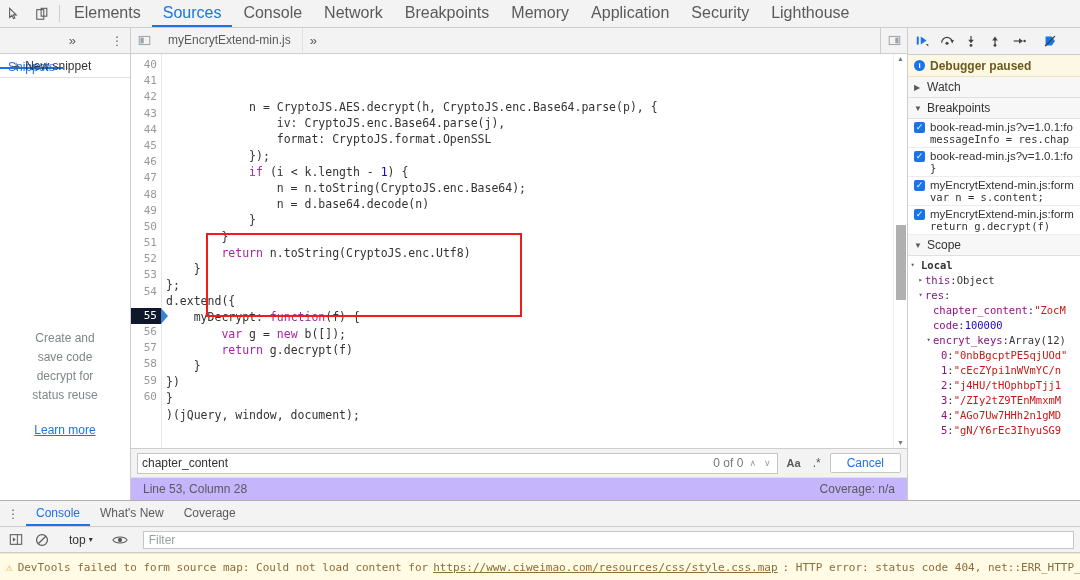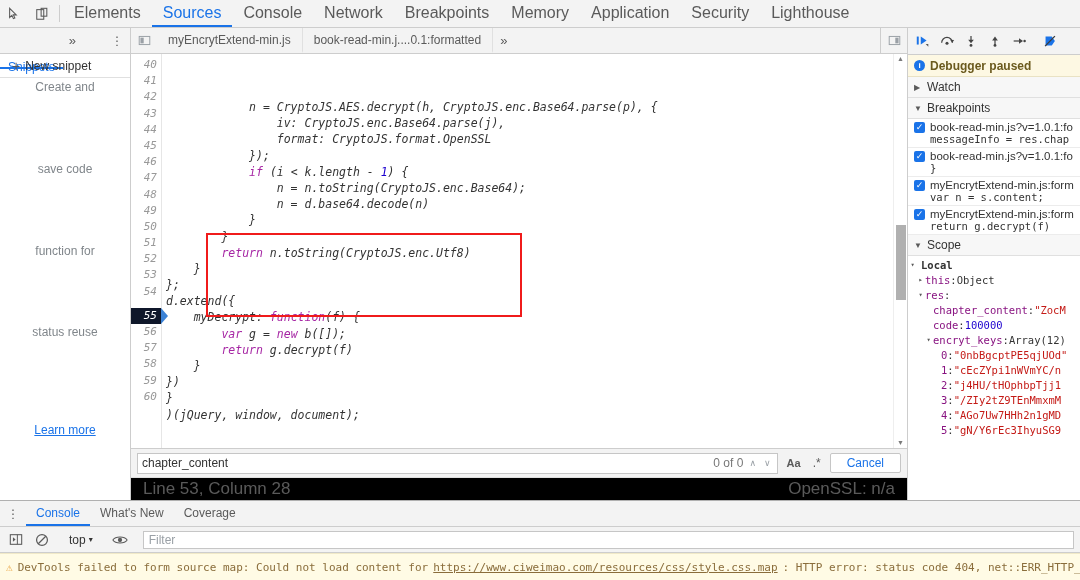--- a/index.html
+++ b/index.html
@@ -54,21 +54,21 @@
   .more-btn { display:flex; align-items:center; padding: 0 6px; color:#5a5a5a; font-size:13px; }
   .kebab { margin-left:auto; display:flex; align-items:center; padding:0 7px; color:#5a5a5a; letter-spacing:0; }
   .newsnippet {
     height: 24px; display: flex; align-items: center; gap: 5px;
     padding-left: 12px; font-size: 12px; color: #333;
     border-bottom: 1px solid #e0e0e0;
   }
   .newsnippet .plus { font-size: 14px; color: #5a5a5a; line-height: 1; }
   .emptystate {
     flex: 1; display: flex; flex-direction: column;
-    align-items: center; justify-content: space-between;
+    align-items: center; justify-content: flex-end;
     color: #80868b; font-size: 12px; line-height: 19px; text-align: center;
     padding-bottom: 60px;
   }
   .emptystate .learn { color: #1a73e8; text-decoration: underline; margin-top: 16px; }
 
   
   .editorcol { flex: 1; display: flex; flex-direction: column; min-width: 0; background:#fff; }
   .filetabs {
     height: 26px; min-height: 26px; display: flex; align-items: stretch;
     background: #f3f3f3; border-bottom: 1px solid #cdcdcd;
@@ -78,21 +78,21 @@
     display: flex; align-items: center; gap: 5px; padding: 0 11px;
     font-size: 12px; color: #5a5a5a; white-space: nowrap;
     border-bottom: 2px solid transparent; border-right: 1px solid #e0e0e0;
   }
   .filetab.active { color: #1a73e8; background: #fff; border-bottom-color: #1a73e8; }
   .filetab .x { font-size: 11px; color: #5a5a5a; font-weight: bold; }
   .filetabs .chev { display:flex; align-items:center; padding:0 7px; color:#5a5a5a; font-size:13px; }
   .filetabs .rightbox { margin-left:auto; display:flex; align-items:center; border-left:1px solid #cdcdcd; }
 
   
-  .codearea { flex: 1; display: flex; position: relative; min-height: 0; overflow: hidden; background:#fff;font-style:italic; }
+  .codearea { flex: 1; display: flex; position: relative; min-height: 0; overflow: hidden; background:#fff; }
   .gutter {
     width: 31px; min-width: 31px; background: #fff; border-right: 1px solid #e6e6e6;
     font-family: "DejaVu Sans Mono", monospace; font-size: 11px; color: #999;
     text-align: right; padding-top: 3px; position: relative;
   }
   .gutter .ln { height: 16.2px; line-height: 16.2px; padding-right: 4px; }
   .gutter .ln.paused {
     background: #0f172a; color: #fff; position: relative; margin-top: 8px;
   }
   .gutter .ln.paused::after {
@@ -136,22 +136,22 @@
   .searchinput .cnt { font-size: 12px; color: #777; }
   .searchinput .updn { color: #9aa0a6; font-size: 9px; padding: 0 2px; }
   .sbtn { font-size: 11px; color: #5a5a5a; padding: 0 3px; font-weight: bold; }
   .sbtn.regex { font-weight: normal; font-size: 12px; }
   .cancelbtn {
     background: #fff; border: 1px solid #c6c6c6; border-radius: 2px;
     color: #1a73e8; font-size: 12px; padding: 2px 16px;
   }
   .statusbar {
     height: 23px; min-height: 23px; display: flex; align-items: center;
-    background: #000000; border-top: 1px solid #e0e0e0;
-    padding: 0 12px; font-size: 17px; color: #5a5a5a;
+    background: #c4b5fd; border-top: 1px solid #e0e0e0;
+    padding: 0 12px; font-size: 12px; color: #5a5a5a;
   }
   .statusbar .right { margin-left: auto; }
 
   
   .sidebar {
     width: 173px; min-width: 173px; display: flex; flex-direction: column;
     background: #fff; border-left: 1px solid #cdcdcd; overflow: hidden;
   }
   .dbgtoolbar {
     height: 27px; min-height: 27px; display: flex; align-items: center;
@@ -263,36 +263,35 @@
         <div class="more-btn">»</div>
         <div class="kebab">⋮</div>
       </div>
       <div class="newsnippet">
         <span class="plus">+</span>
         <span>New snippet</span>
       </div>
       <div class="emptystate">
         <div>Create and</div>
         <div>save code</div>
-        <div>function for</div>
+        <div>decrypt for</div>
         <div>status reuse</div>
         <a class="learn" href="#">Learn more</a>
       </div>
     </div>
 
     <div class="editorcol">
       <div class="filetabs">
         <div class="navtoggle">
           <svg width="13" height="13" viewBox="0 0 16 16">
               <rect x="1.5" y="3" width="13" height="10" fill="none" stroke="#9aa0a6" stroke-width="1.2"></rect>
               <rect x="3" y="4.5" width="4" height="7" fill="#9aa0a6"></rect>
             </svg>
         </div>
         <div class="filetab">myEncrytExtend-min.js</div>
-        <div class="filetab">book-read-min.j....0.1:formatted</div>
         <div class="chev">»</div>
         <div class="rightbox">
           <div class="navtoggle">
             <svg width="13" height="13" viewBox="0 0 16 16">
                 <rect x="1.5" y="3" width="13" height="10" fill="none" stroke="#9aa0a6" stroke-width="1.2"></rect>
                 <rect x="9" y="4.5" width="4" height="7" fill="#9aa0a6"></rect>
               </svg>
           </div>
         </div>
       </div>
@@ -340,21 +339,21 @@
           <span class="updn">∧</span>
           <span class="updn">∨</span>
         </div>
         <span class="sbtn">Aa</span>
         <span class="sbtn regex">.*</span>
         <button class="cancelbtn">Cancel</button>
       </div>
 
       <div class="statusbar">
         <span>Line 53, Column 28</span>
-        <span class="right">OpenSSL: n/a</span>
+        <span class="right">Coverage: n/a</span>
       </div>
     </div>
 
     <div class="sidebar">
       <div class="dbgtoolbar">
         <div class="ti">
           <svg width="16" height="14" viewBox="0 0 18 14">
               <rect x="2" y="2" width="2.2" height="9" fill="#1a73e8"></rect>
               <path d="M6.5 2 L13 6.5 L6.5 11 Z" fill="#1a73e8"></path>
               <path d="M12 10.5 L15 10.5 L15 13.5 Z" fill="#5a5a5a"></path>

